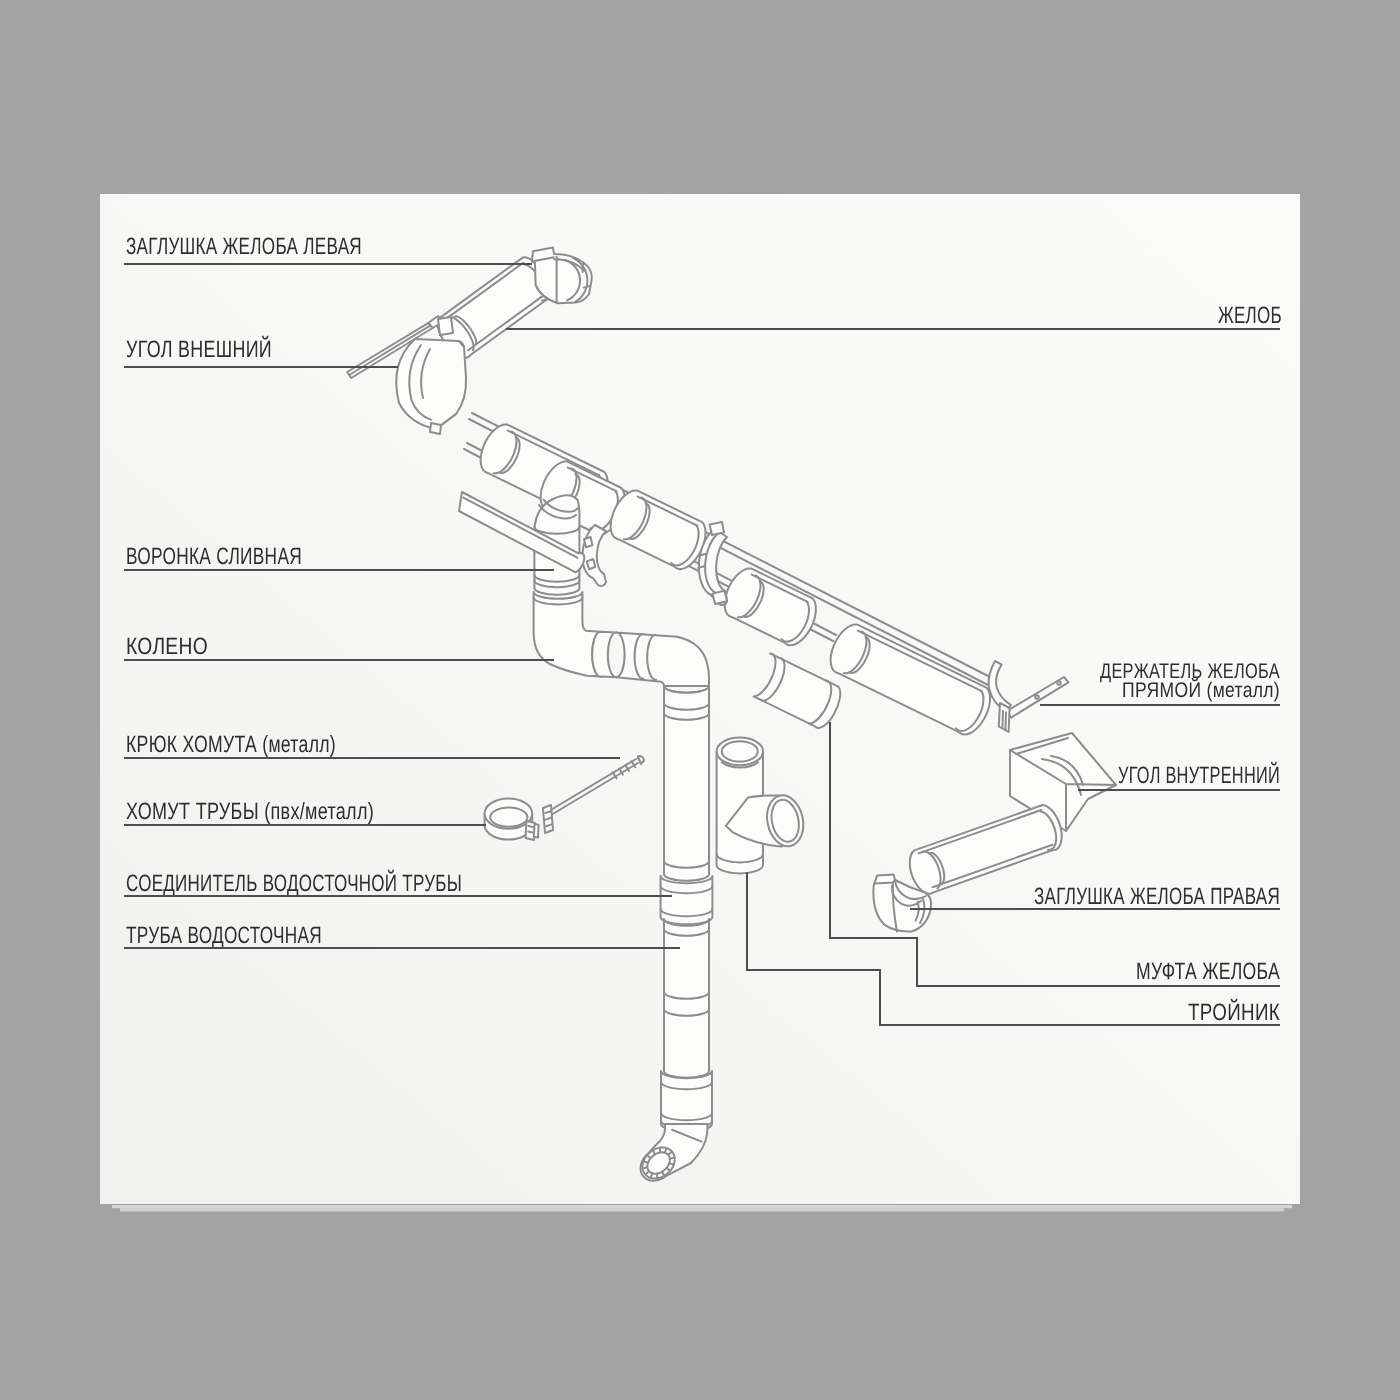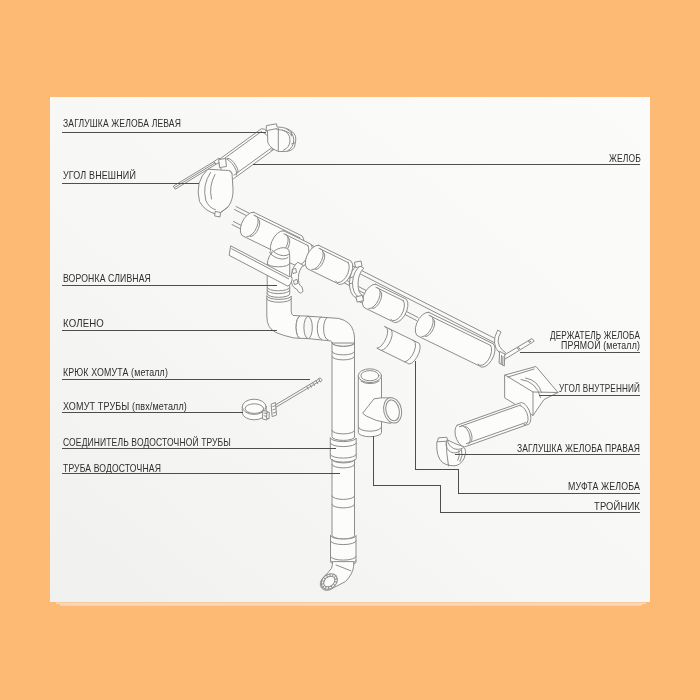--- a/index.html
+++ b/index.html
@@ -1,16 +1,16 @@
 <!DOCTYPE html>
 <html><head>
 <meta charset="utf-8">
 <style>
   html,body{margin:0;padding:0;background:#ffffff;}
-  #page{position:relative;width:700px;height:700px;background:#fdba74;overflow:hidden;}
+  #page{position:relative;width:700px;height:700px;background:#a3a3a3;overflow:hidden;}
   svg text{font-family:"Liberation Sans", sans-serif;fill:#2d2d2d;}
 </style>
 </head>
 <body>
 <div id="page">
 <svg width="700" height="700" viewBox="0 0 700 700">
   <defs>
     <linearGradient id="bg" x1="1" y1="0" x2="0" y2="1">
       <stop offset="0" stop-color="#fbfbfa"></stop>
       <stop offset="0.55" stop-color="#f7f7f6"></stop>

